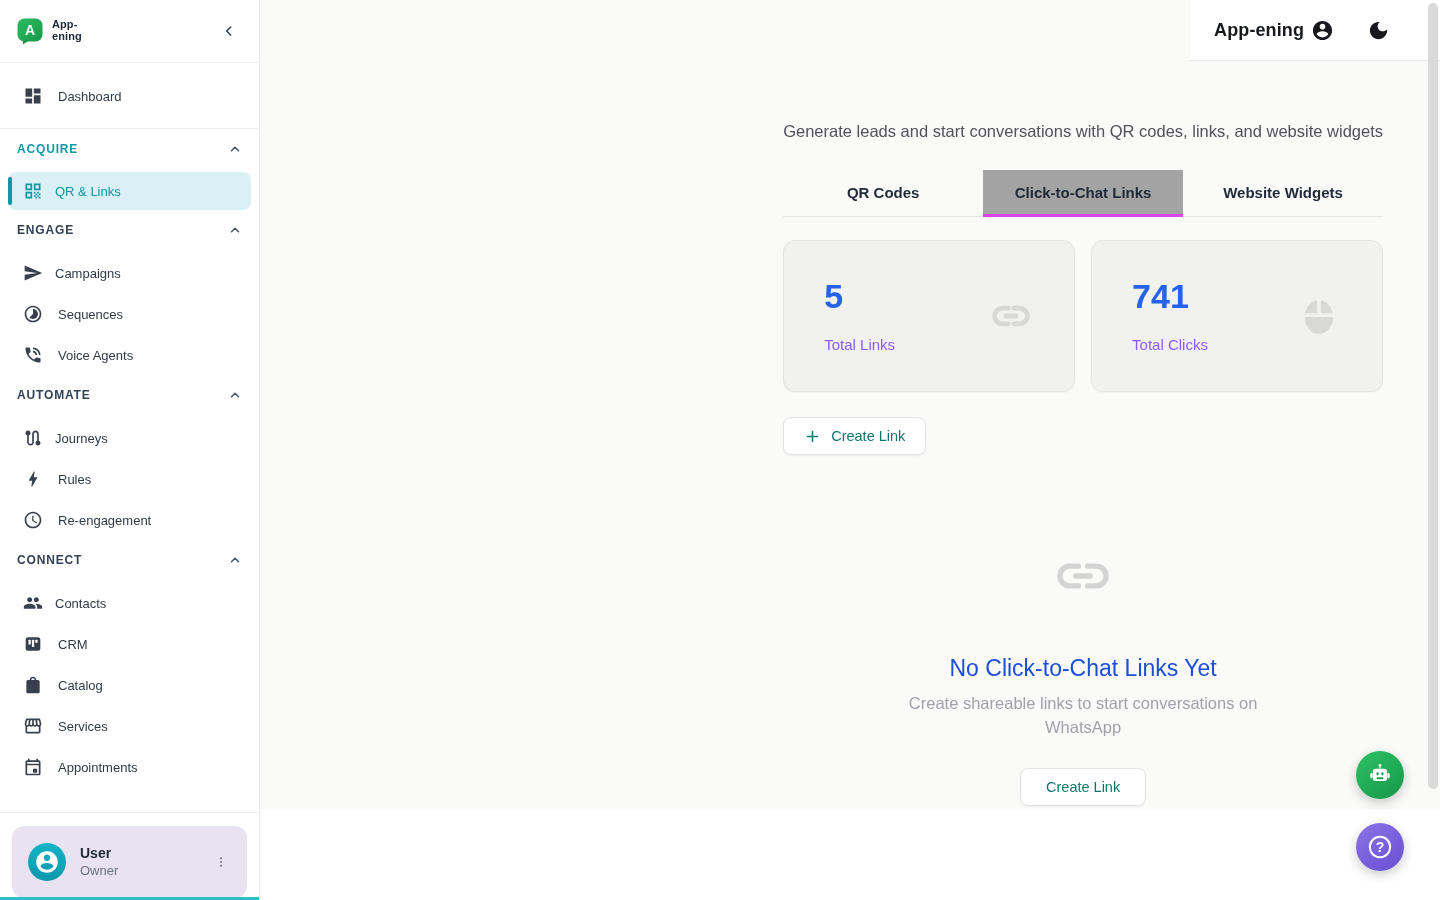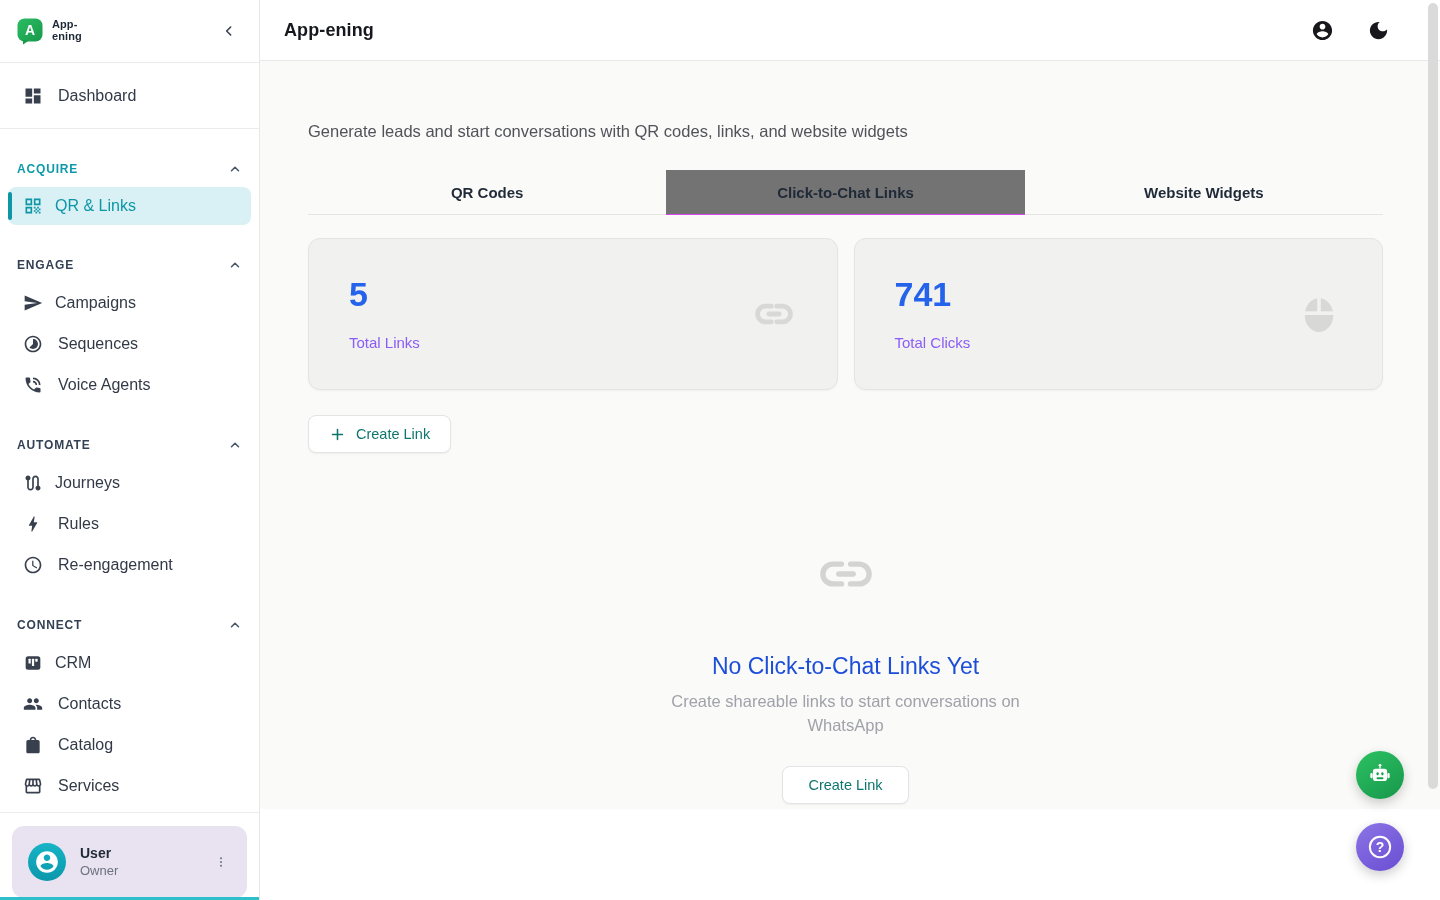--- a/index.html
+++ b/index.html
@@ -11,28 +11,28 @@
   .sidebar { position:relative; width:260px; height:900px; background:#fff;
     border-right:1px solid #e8e8e8; flex:none; }
   .logo-row { height:63px; border-bottom:1px solid #ececec; display:flex;
     align-items:center; padding:0 16px; gap:8px; }
   .logo-badge { width:28px; height:28px; flex:none; }
   .logo-text { font-size:11px; font-weight:700; color:#1f2937; line-height:1.05; letter-spacing:.1px; }
   .collapse-btn { margin-left:auto; width:28px; height:28px; display:flex;
     align-items:center; justify-content:center; cursor:pointer; color:#374151; }
   .sb-list { padding:12px 8px 0; height:749px; overflow:hidden; }
   .sb-item { height:40px; display:flex; align-items:center; gap:15px; padding:0 15px;
-    border-radius:8px; font-size:16px; color:#323a47; cursor:pointer; margin-top:1px; position:relative; }
+    border-radius:8px; font-size:13px; color:#323a47; cursor:pointer; margin-top:1px; position:relative; }
   .sb-item .icn { color:#39404d; }
   .sb-item.active { background:#d9f1f4; color:#0d96a6; font-weight:500; height:38px; }
   .sb-item.active .icn { color:#0d96a6; }
   .sb-item.active::before { content:""; position:absolute; left:0; top:5px; bottom:5px;
     width:4px; border-radius:4px; background:#0d96a6; }
   .sb-divider { height:1px; background:#ececec; margin:12px -8px 0; }
-  .sb-section { margin-top:28px; height:24px; display:flex; align-items:center;
+  .sb-section { margin-top:13px; height:24px; display:flex; align-items:flex-start;
     justify-content:space-between; padding:0 9px; cursor:pointer; }
   .sb-section .sec-label { font-size:12px; font-weight:700; letter-spacing:.07em;
     color:#334155; }
   .sb-section.accent .sec-label { color:#0d9aaa; }
   .sb-section + .sb-item { margin-top:6px;gap:12px; }
   .sb-section .chev { color:#475569; }
   .icn { width:20px; height:20px; flex:none; }
 
   .user-area { position:absolute; left:0; right:0; bottom:0; height:88px;
     background:#fff; border-top:1px solid #ececec; padding:13px 12px; }
@@ -43,37 +43,37 @@
     align-items:center; justify-content:center; color:#fff; }
   .avatar svg { width:26px; height:26px; }
   .user-meta { line-height:1.25; }
   .user-name { font-size:14px; font-weight:700; color:#1f2937; }
   .user-role { font-size:13px; color:#6b7280; }
   .kebab-btn { margin-left:auto; width:24px; height:32px; display:flex;
     align-items:center; justify-content:center; color:#6b7280; cursor:pointer; }
   .teal-strip { position:absolute; left:0; right:0; bottom:0; height:3px; background:#2fbecb; }
 
   
-  .main { flex:1; height:809px; display:flex; flex-direction:column; background:#fafaf9; }
+  .main { flex:1; height:809px; display:flex; flex-direction:column; background:#fafaf9;align-items:flex-end; }
   .topbar { height:61px; background:#fff; border-bottom:1px solid #e9e9e9; display:flex;
     align-items:center; padding:0 44px 0 24px; flex:none; }
   .topbar-title { font-size:18px; font-weight:700; color:#16181d; letter-spacing:.1px; }
   .topbar-actions { margin-left:auto; display:flex; align-items:center; gap:20px; }
   .icon-btn { width:36px; height:36px; display:flex; align-items:center; justify-content:center;
     border-radius:50%; cursor:pointer; color:#17171c; }
   .icon-btn svg { width:23px; height:23px; }
 
   .content { padding:52px 57px 0 48px; }
   .page-title { font-size:30px; font-weight:700; color:#1b2430; letter-spacing:-.3px; }
   .page-subtitle { margin-top:9px; font-size:16.5px; color:#52525b; }
 
   .tabs { margin-top:29px; display:flex; border-bottom:1px solid #e5e5e3; }
   .tab { flex:1; text-align:center; padding:14px 0 13px; font-size:15px; font-weight:600;
     color:#1f2937; cursor:pointer; }
-  .tab.active { background:#737373; border-bottom:1px solid #d946ef; 
+  .tab.active { background:#a3a3a3; border-bottom:3px solid #d946ef; 
     margin-bottom:-1px; }
 
   .stat-row { margin-top:23px; display:flex; gap:16px; }
   .stat-card { flex:1; height:152px; background:#f1f1f0; border:1px solid #e4e4e2;
     border-radius:12px; box-shadow:0 1px 2px rgba(0,0,0,.04); display:flex;
     align-items:center; justify-content:space-between; padding:0 40px; }
   .stat-value { font-size:34px; font-weight:700; color:#2563eb; line-height:1; }
   .stat-label { margin-top:23px; font-size:15px; color:#8b5cf6; }
   .stat-icon { width:46px; height:46px; color:#d8d8d6; }
 
@@ -204,33 +204,33 @@
         <span>Re-engagement</span>
       </div>
 
       <div class="sb-section">
         <span class="sec-label">CONNECT</span>
         <svg class="chev" width="14" height="14" viewBox="0 0 24 24" fill="none" stroke="currentColor" stroke-width="2.6" stroke-linecap="round" stroke-linejoin="round">
             <polyline points="6 15 12 9 18 15"></polyline>
           </svg>
       </div>
       <div class="sb-item">
+        <svg class="icn" viewBox="0 0 24 24" fill="currentColor">
+            <path d="M16 11c1.66 0 2.99-1.34 2.99-3S17.66 5 16 5c-1.66 0-3 1.34-3 3s1.34 3 3 3zm-8 0c1.66 0 2.99-1.34 2.99-3S9.66 5 8 5C6.34 5 5 6.34 5 8s1.34 3 3 3zm0 2c-2.33 0-7 1.17-7 3.5V19h14v-2.5c0-2.33-4.67-3.5-7-3.5zm8 0c-.29 0-.62.02-.97.05 1.16.84 1.97 1.97 1.97 3.45V19h6v-2.5c0-2.33-4.67-3.5-7-3.5z"></path>
+          </svg>
+        <span>Contacts</span>
+      </div>
+      <div class="sb-item">
         <svg class="icn" viewBox="0 0 24 24">
             <rect x="3.2" y="3.8" width="17.6" height="16.4" rx="3" fill="currentColor"></rect>
             <rect x="6.6" y="7" width="2.7" height="5.6" rx="0.6" fill="#fff"></rect>
             <rect x="10.7" y="7" width="2.7" height="8.6" rx="0.6" fill="#fff"></rect>
             <rect x="14.8" y="7" width="2.7" height="3.6" rx="0.6" fill="#fff"></rect>
           </svg>
         <span>CRM</span>
-      </div>
-      <div class="sb-item">
-        <svg class="icn" viewBox="0 0 24 24" fill="currentColor">
-            <path d="M16 11c1.66 0 2.99-1.34 2.99-3S17.66 5 16 5c-1.66 0-3 1.34-3 3s1.34 3 3 3zm-8 0c1.66 0 2.99-1.34 2.99-3S9.66 5 8 5C6.34 5 5 6.34 5 8s1.34 3 3 3zm0 2c-2.33 0-7 1.17-7 3.5V19h14v-2.5c0-2.33-4.67-3.5-7-3.5zm8 0c-.29 0-.62.02-.97.05 1.16.84 1.97 1.97 1.97 3.45V19h6v-2.5c0-2.33-4.67-3.5-7-3.5z"></path>
-          </svg>
-        <span>Contacts</span>
       </div>
       <div class="sb-item">
         <svg class="icn" viewBox="0 0 24 24" fill="currentColor">
             <path d="M18 6h-2c0-2.21-1.79-4-4-4S8 3.79 8 6H6c-1.1 0-2 .9-2 2v12c0 1.1.9 2 2 2h12c1.1 0 2-.9 2-2V8c0-1.1-.9-2-2-2zm-6-2c1.1 0 2 .9 2 2h-4c0-1.1.9-2 2-2zm0 6c-1.1 0-2-.9-2-2H8c0 2.21 1.79 4 4 4s4-1.79 4-4h-2c0 1.1-.9 2-2 2z"></path>
           </svg>
         <span>Catalog</span>
       </div>
       <div class="sb-item">
         <svg class="icn" viewBox="0 0 24 24" fill="currentColor">
             <path d="M21.9 8.89l-1.05-4.37c-.22-.9-1-1.52-1.91-1.52H5.05c-.9 0-1.69.63-1.9 1.52L2.1 8.89c-.24 1.02-.02 2.06.62 2.88.08.11.19.19.28.29V19c0 1.1.9 2 2 2h14c1.1 0 2-.9 2-2v-6.94c.09-.09.2-.18.28-.28.64-.82.87-1.87.62-2.89zm-2.99-3.9l1.05 4.37c.1.42.01.84-.25 1.17-.14.18-.44.47-.94.47-.61 0-1.14-.49-1.21-1.14L16.98 5l1.93-.01zM13 5h1.96l.54 4.52c.05.39-.07.78-.33 1.07-.22.26-.54.41-.95.41-.67 0-1.22-.59-1.22-1.31V5zM8.49 9.52L9.04 5H11v4.69c0 .72-.55 1.31-1.29 1.31-.34 0-.65-.15-.89-.41-.25-.29-.37-.68-.33-1.07zm-4.45-.16L5.05 5h1.97l-.58 4.86c-.08.65-.6 1.14-1.21 1.14-.49 0-.8-.29-.93-.47-.27-.32-.36-.75-.26-1.17zM5 19v-6.03c.08.01.15.03.23.03.87 0 1.66-.36 2.24-.95.6.6 1.4.95 2.31.95.87 0 1.65-.36 2.23-.93.59.57 1.39.93 2.29.93.84 0 1.64-.35 2.24-.95.58.59 1.37.95 2.24.95.08 0 .15-.02.23-.03V19H5z"></path>

